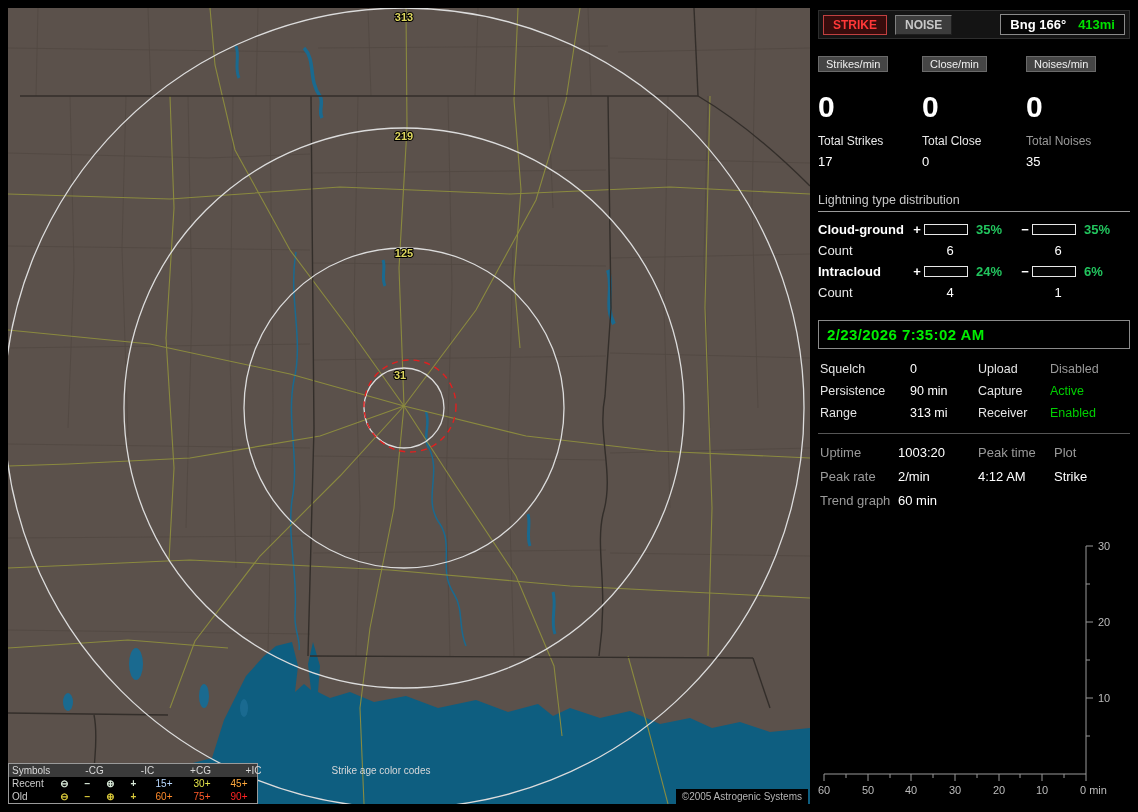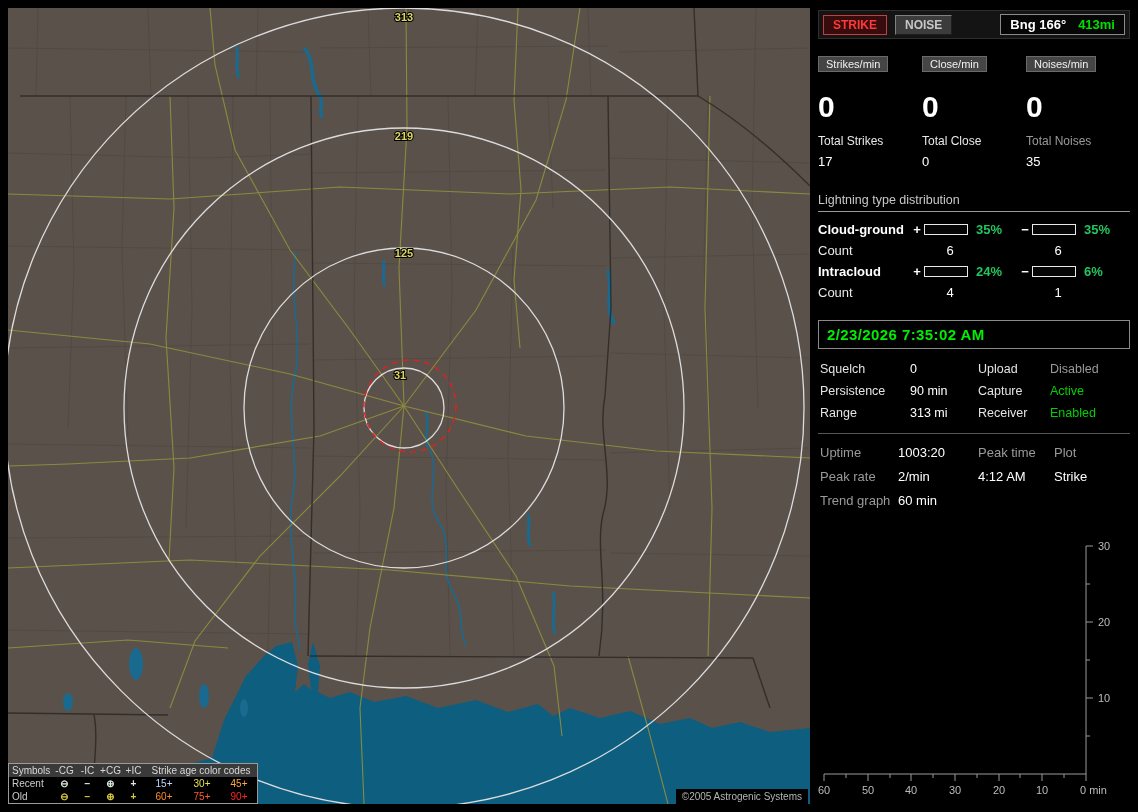--- a/index.html
+++ b/index.html
@@ -5,21 +5,21 @@
   * { margin:0; padding:0; box-sizing:border-box; }
   html,body { width:1138px; height:812px; background:#000; font-family:"Liberation Sans", sans-serif; overflow:hidden; }
   .screen { position:relative; width:922px; height:812px; background:#000;padding-left:17px; }
 
   
   .map-wrap { position:absolute; left:8px; top:8px; width:802px; height:796px; }
   .map-wrap svg.mapsvg { display:block; }
 
   .legend { position:absolute; left:0; bottom:0; width:250px; background:#000; border:1px solid #9a9a9a; font-size:10px; color:#cccccc; }
   .lg-row { display:grid; grid-template-columns:44px 23px 23px 23px 23px 38px 38px 36px; align-items:center; height:13px; }
-  .lg-head { background:#3a3a3a; color:#d8d8d8; }
+  .lg-head { background:#3a3a3a; color:#d8d8d8;gap:30px; }
   .lg-c { text-align:center; white-space:nowrap; }
   .lg-c.lbl { text-align:left; padding-left:3px; }
   .lg-age { grid-column:6 / 9; text-align:center; white-space:nowrap; }
   .sym.recent { color:#d9ead9; font-weight:bold; }
   .sym.old { color:#d9c93a; font-weight:bold; }
   .a15{color:#b9d9ff;} .a30{color:#e3e34a;} .a45{color:#ffa83c;}
   .a60{color:#ff8a2a;} .a75{color:#ff5a2a;} .a90{color:#ff2424;}
 
   .copyright { position:absolute; right:2px; bottom:0; background:#000; color:#b5b5b5; font-size:10px; padding:2px 6px; white-space:nowrap; }
 

